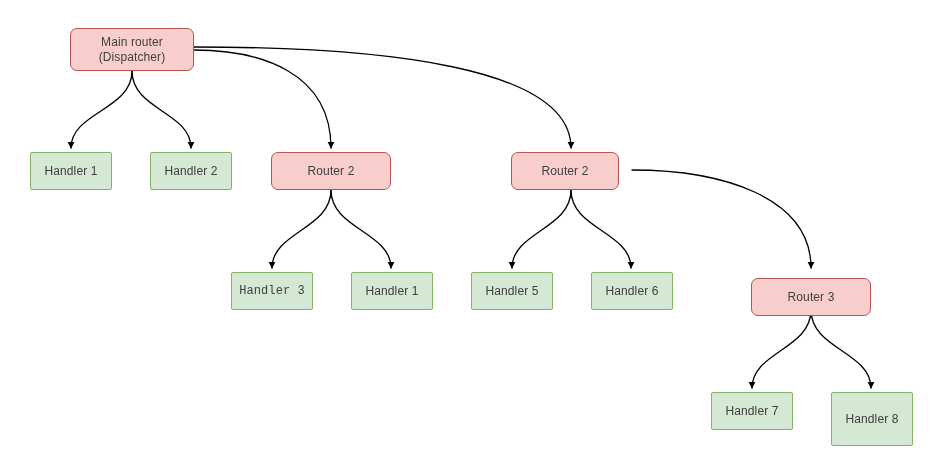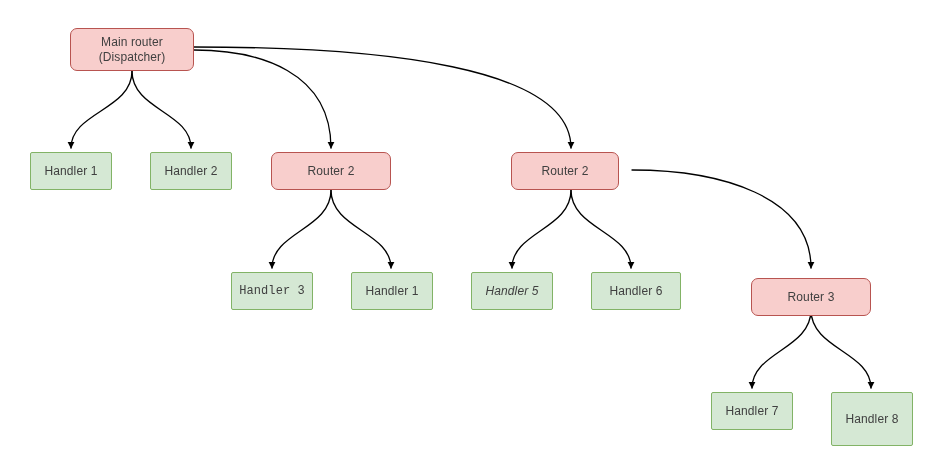--- a/index.html
+++ b/index.html
@@ -99,24 +99,24 @@
       </div>
       <div class="node node-router" style="left: 511px; top: 152px; width: 108px; height: 38px;">
         <span class="node-label">Router 2</span>
       </div>
       <div class="node node-handler" style="left: 231px; top: 272px; width: 82px; height: 38px; font-family: Liberation Mono, monospace;">
         <span class="node-label">Handler 3</span>
       </div>
       <div class="node node-handler" style="left: 351px; top: 272px; width: 82px; height: 38px;">
         <span class="node-label">Handler 1</span>
       </div>
-      <div class="node node-handler" style="left: 471px; top: 272px; width: 82px; height: 38px; font-style: italic;">
+      <div class="node node-handler" style="left: 471px; top: 272px; width: 82px; height: 38px;">
         <span class="node-label">Handler 5</span>
       </div>
-      <div class="node node-handler" style="left: 591px; top: 272px; width: 90px; height: 38px;">
+      <div class="node node-handler" style="left: 591px; top: 272px; width: 82px; height: 38px;">
         <span class="node-label">Handler 6</span>
       </div>
       <div class="node node-router" style="left: 751px; top: 272px; width: 120px; height: 38px; margin-top: 6px;">
         <span class="node-label">Router 3</span>
       </div>
       <div class="node node-handler" style="left: 711px; top: 392px; width: 82px; height: 38px;">
         <span class="node-label">Handler 7</span>
       </div>
       <div class="node node-handler" style="left: 831px; top: 392px; width: 82px; height: 54px;">
         <span class="node-label">Handler 8</span>

